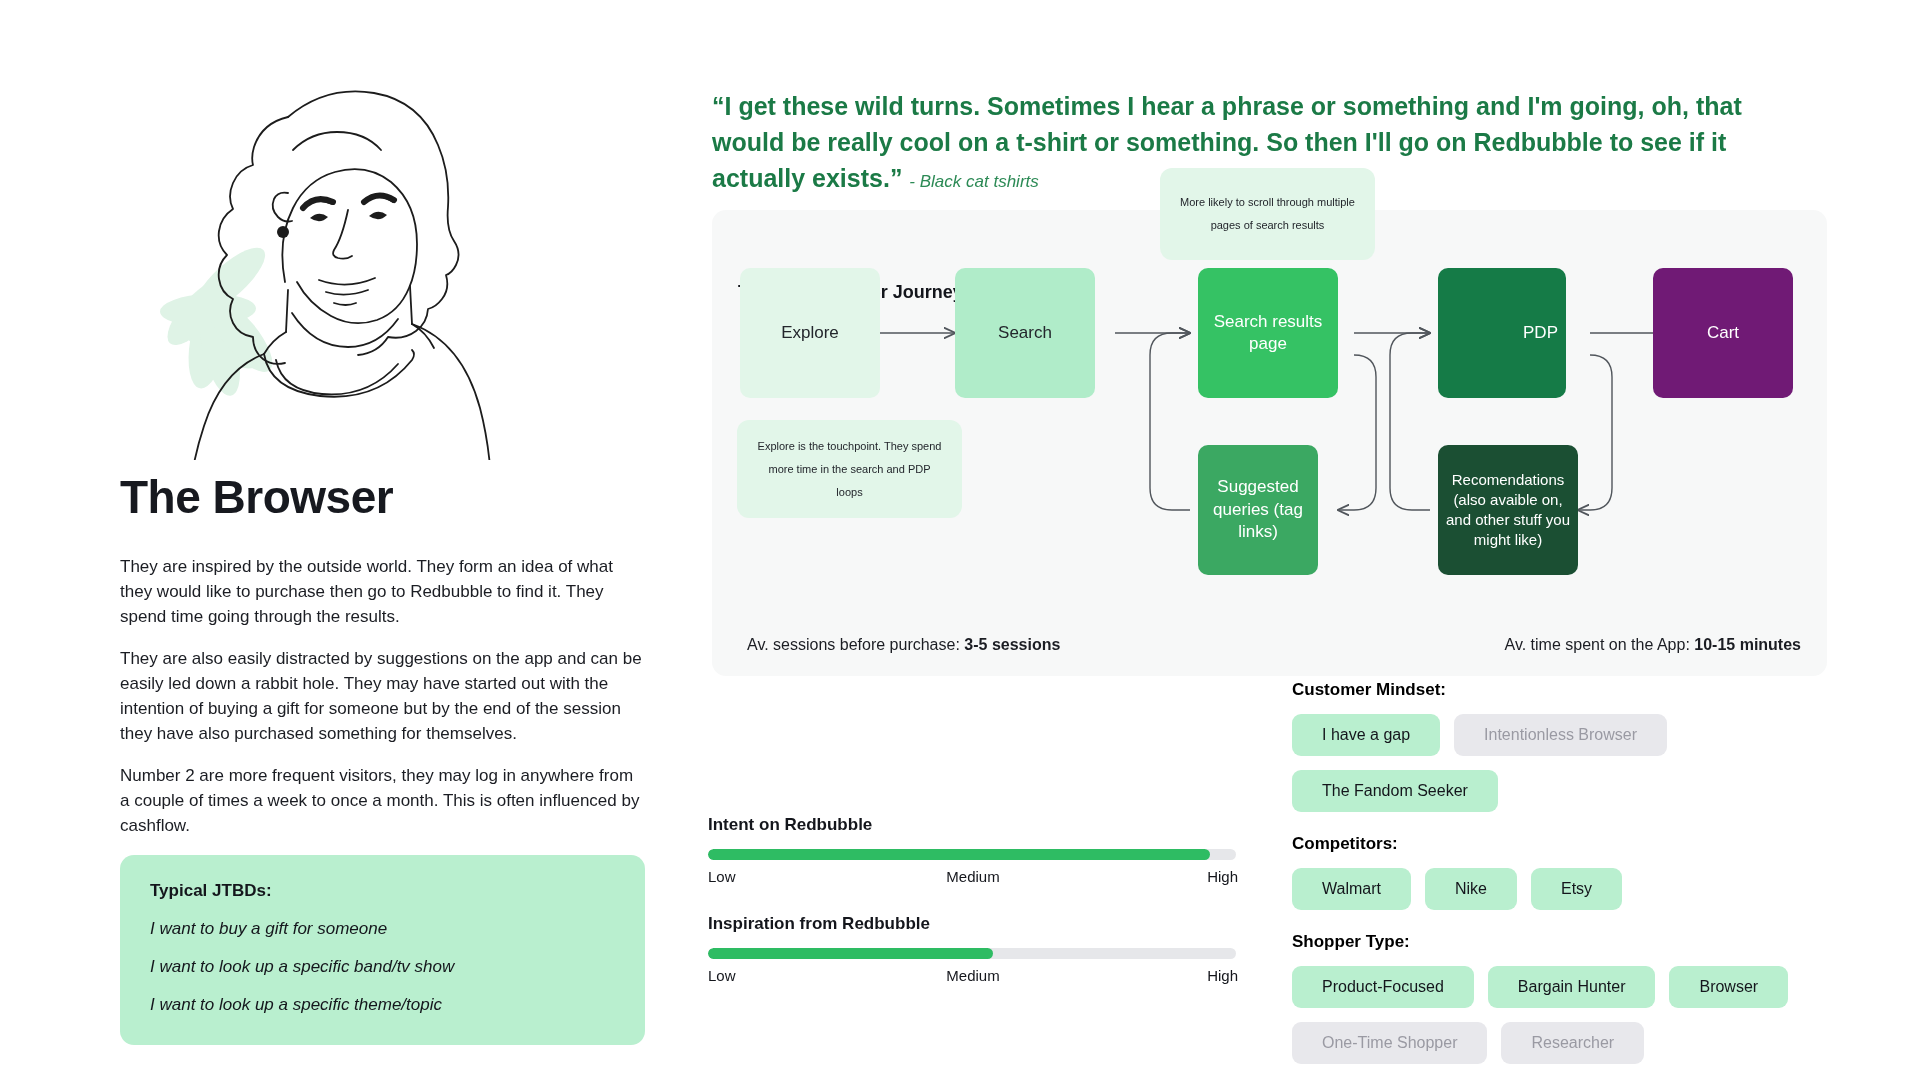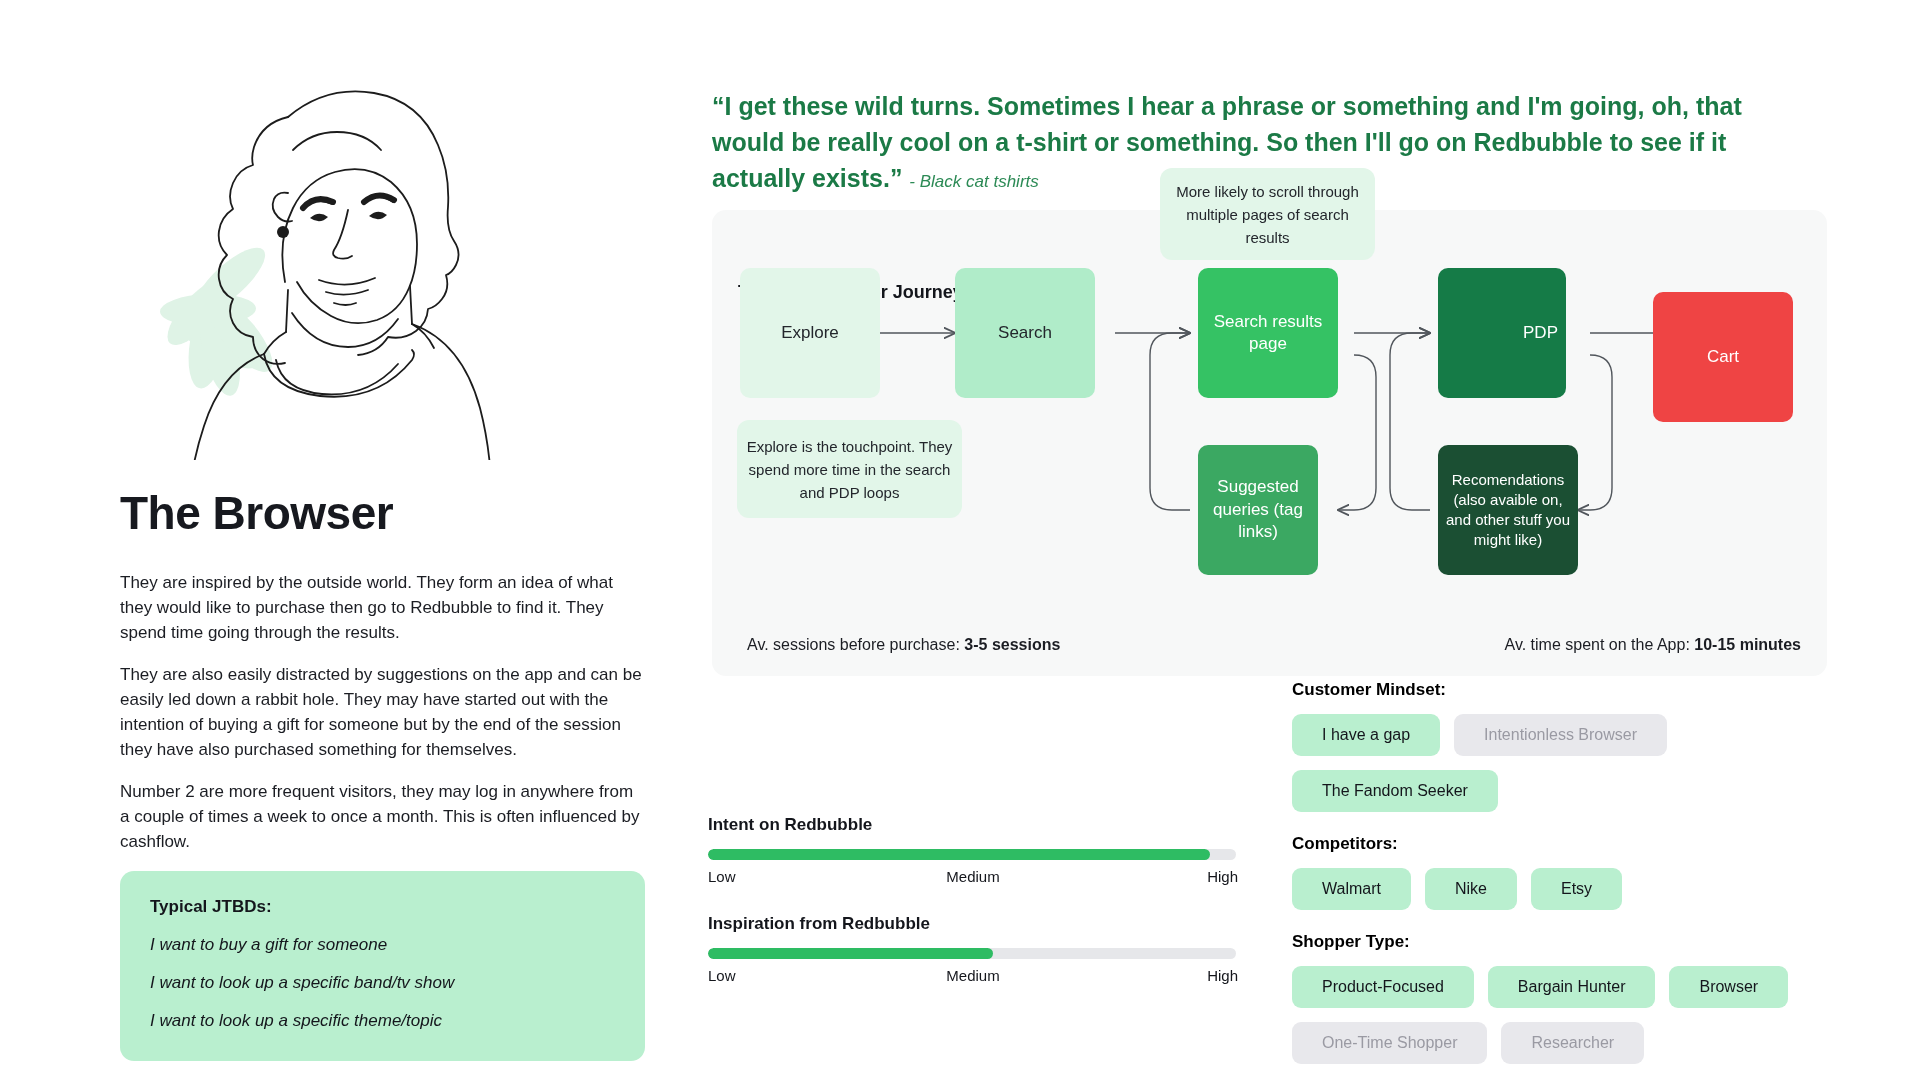--- a/index.html
+++ b/index.html
@@ -16,21 +16,21 @@
   .left-col {
     position: absolute; left: 120px; top: 60px; width: 540px;
   }
   .persona-illustration {
     position: relative; width: 400px; height: 400px; margin-left: 0px;
   }
   .persona-illustration svg { display: block; }
 
   .persona-title {
     font-size: 46px; font-weight: 700; letter-spacing: -0.5px;
-    color: #17191f; margin-top: 26px;
+    color: #17191f; margin-top: 10px;
   }
   .persona-paragraphs { margin-top: 30px; width: 525px; }
   .persona-paragraphs p {
     font-size: 17px; line-height: 25px; color: #1b1d23; margin-bottom: 17px;
   }
   .jtbd-card {
     margin-top: 16px; width: 525px;
     background: #b9efcf; border-radius: 14px;
     padding: 26px 30px 30px 30px;
   }
@@ -65,23 +65,23 @@
   .node {
     position: absolute; border-radius: 10px;
     display: flex; align-items: center; justify-content: center;
     text-align: center; line-height: 1.32;
   }
   .node .node-label { display: block; padding: 0 8px; }
 
   .callout {
     position: absolute; border-radius: 12px;
     background: #e2f6e9; color: #23262c;
-    font-size: 15px; line-height: 23px; text-align: center;
+    font-size: 11px; line-height: 23px; text-align: center;
     display: flex; align-items: center; justify-content: center;
-    padding: 10px 6px;
+    padding: 10px 18px;
   }
 
   .journey-foot {
     position: absolute; bottom: 22px; font-size: 16px; color: #1b1d23;
   }
   .journey-foot b { font-weight: 700; }
   .journey-foot.left { left: 35px; }
   .journey-foot.right { right: 26px; }
 
   svg.arrows { position: absolute; inset: 0; width: 1115px; height: 466px; pointer-events: none; }
@@ -215,21 +215,21 @@
       </div>
 
       <div class="node" style="left:486px; top:58px; width:140px; height:130px; background:#35c264; color:#ffffff; font-size:17px;">
         <span class="node-label">Search results page</span>
       </div>
 
       <div class="node" style="left:726px; top:58px; width:128px; height:130px; background:#157b47; color:#ffffff; font-size:17px;justify-content:flex-end;">
         <span class="node-label">PDP</span>
       </div>
 
-      <div class="node" style="left:941px; top:58px; width:140px; height:130px; background:#ef4444; color:#ffffff; font-size:17px;margin-top:24px;">
+      <div class="node" style="left:941px; top:58px; width:140px; height:130px; background:#701a75; color:#ffffff; font-size:17px;">
         <span class="node-label">Cart</span>
       </div>
 
       <div class="node" style="left:486px; top:235px; width:120px; height:130px; background:#3ba862; color:#ffffff; font-size:17px;">
         <span class="node-label">Suggested queries (tag links)</span>
       </div>
 
       <div class="node" style="left:726px; top:235px; width:140px; height:130px; background:#1b4f33; color:#ffffff; font-size:15px;">
         <span class="node-label">Recomendations (also avaible on, and other stuff you might like)</span>
       </div>

